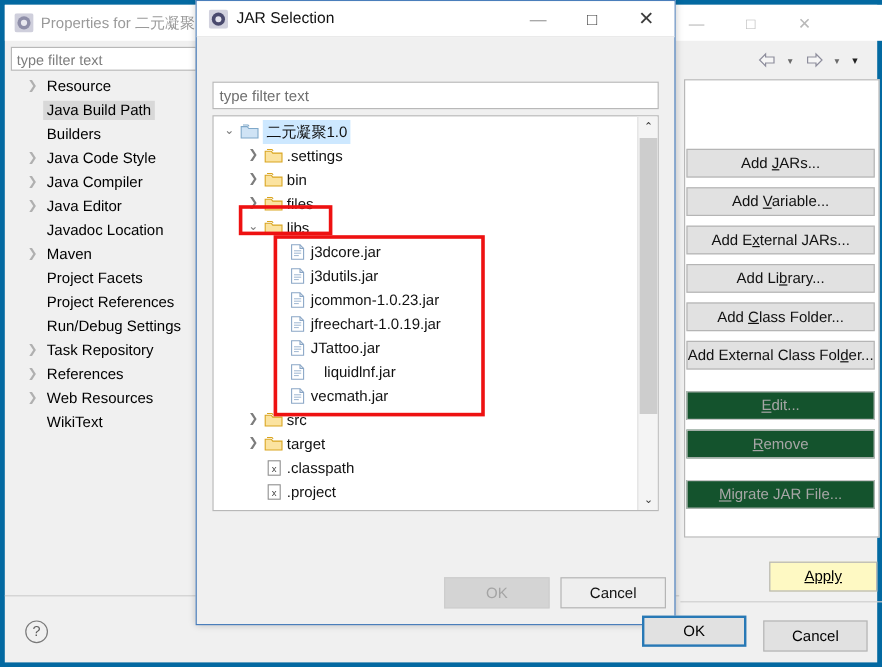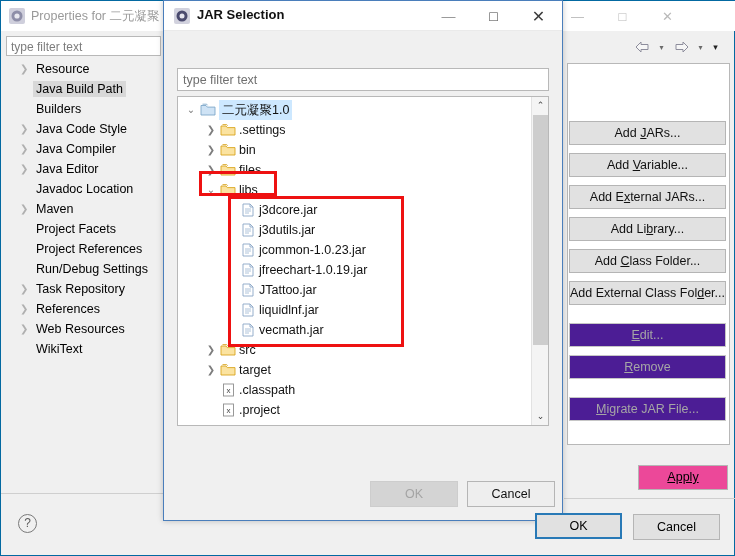--- a/index.html
+++ b/index.html
@@ -11,21 +11,21 @@
     font-family: "Liberation Sans", sans-serif;
     font-size: 12px;
     color: #000000;
   }
   #root { position: relative; width: 735px; height: 556px; }
 
   
   .props-window {
     position: absolute; left: 0; top: 0; width: 735px; height: 556px;
     background: #f0f0f0;
-    border: 1px solid #0369a1;
+    border: 4px solid #0369a1;
   }
   .props-titlebar {
     position: absolute; left: 0; top: 0; width: 735px; height: 30px;
     background: #ffffff;
   }
   .props-title-icon {
     position: absolute; left: 8px; top: 7px; width: 16px; height: 16px;
   }
   .props-title-text {
     position: absolute; left: 30px; top: 7px;
@@ -86,30 +86,30 @@
   }
 
   
   .btn-col { position: absolute; left: 568px; top: 120px; width: 157px; }
   .ebtn {
     width: 157px; height: 24px; margin-bottom: 8px;
     background: #e1e1e1; border: 1px solid #b5b5b5;
     font-size: 12.5px; color: #111; text-align: center; line-height: 22px;
     white-space: nowrap; overflow: hidden;
   }
-  .ebtn.disabled { color: #a6a6a6; background: #4c1d95; border-color: #c6c6c6; }
+  .ebtn.disabled { color: #a6a6a6; background: #14532d; border-color: #c6c6c6; }
   .ebtn u { text-decoration: underline; }
   .btn-gap { height: 10px; }
   .props-listarea {
     position: absolute; left: 566px; top: 62px; width: 163px; height: 382px;
     background: #ffffff; border: 1px solid #b8b8b8;
   }
   .apply-btn {
     position: absolute; left: 637px; top: 464px; width: 90px; height: 25px;
-    background: #ec4899; border: 1px solid #b5b5b5;
+    background: #fef9c3; border: 1px solid #b5b5b5;
     font-size: 12.5px; text-align: center; line-height: 23px;
   }
   .props-divider2 {
     position: absolute; left: 563px; top: 497px; width: 172px; height: 1px; background: #cfcfcf;
   }
   .ok-btn-main {
     position: absolute; left: 535px; top: 513px; width: 87px; height: 26px;
     background: #e1e1e1; border: 2px solid #2879b6;
     font-size: 12.5px; text-align: center; line-height: 22px; z-index: 40;
   }
@@ -125,21 +125,21 @@
     background: #f0f0f0; border: 1px solid #4a7ebb;
     box-shadow: 0 0 6px rgba(0,0,0,0.22);
     z-index: 20;
   }
   .jar-titlebar {
     position: absolute; left: 0; top: 0; width: 398px; height: 30px;
     background: #ffffff; border-bottom: 1px solid #eaeaea;
   }
   .jar-title-icon { position: absolute; left: 10px; top: 7px; width: 16px; height: 16px; }
   .jar-title-text {
-    position: absolute; left: 33px; top: 6px; font-size: 13px; color: #111; white-space: nowrap; font-weight: bold;
+    position: absolute; left: 33px; top: 6px; font-size: 13px; color: #111; white-space: nowrap;
   }
   .jar-wctl {
     position: absolute; top: 0; width: 45px; height: 30px;
     display: flex; align-items: center; justify-content: center;
     color: #3c3c3c; font-size: 14px;
   }
   .jar-wctl.min { right: 91px; color:#9a9a9a; }
   .jar-wctl.max { right: 46px; }
   .jar-wctl.close { right: 1px; font-size: 16px; }
 
@@ -434,21 +434,21 @@
           <span class="jlbl" style="left:81px">JTattoo.jar</span>
         </div>
         <div class="jrow">
           <span class="jicon" style="left:63px">
             <svg width="14" height="14" viewBox="0 0 14 14">
                 <path d="M2 1h7l3 3v9H2z" fill="#ffffff" stroke="#8aa6c6" stroke-width="0.9"></path>
                 <path d="M9 1v3h3" fill="none" stroke="#8aa6c6" stroke-width="0.9"></path>
                 <path d="M4 6h6M4 8h6M4 10h4" stroke="#9ab4d0" stroke-width="0.8"></path>
               </svg>
           </span>
-          <span class="jlbl" style="left:81px">liquidlnf.jar</span>
+          <span class="jlbl" style="left:92px">liquidlnf.jar</span>
         </div>
         <div class="jrow">
           <span class="jicon" style="left:63px">
             <svg width="14" height="14" viewBox="0 0 14 14">
                 <path d="M2 1h7l3 3v9H2z" fill="#ffffff" stroke="#8aa6c6" stroke-width="0.9"></path>
                 <path d="M9 1v3h3" fill="none" stroke="#8aa6c6" stroke-width="0.9"></path>
                 <path d="M4 6h6M4 8h6M4 10h4" stroke="#9ab4d0" stroke-width="0.8"></path>
               </svg>
           </span>
           <span class="jlbl" style="left:81px">vecmath.jar</span>

